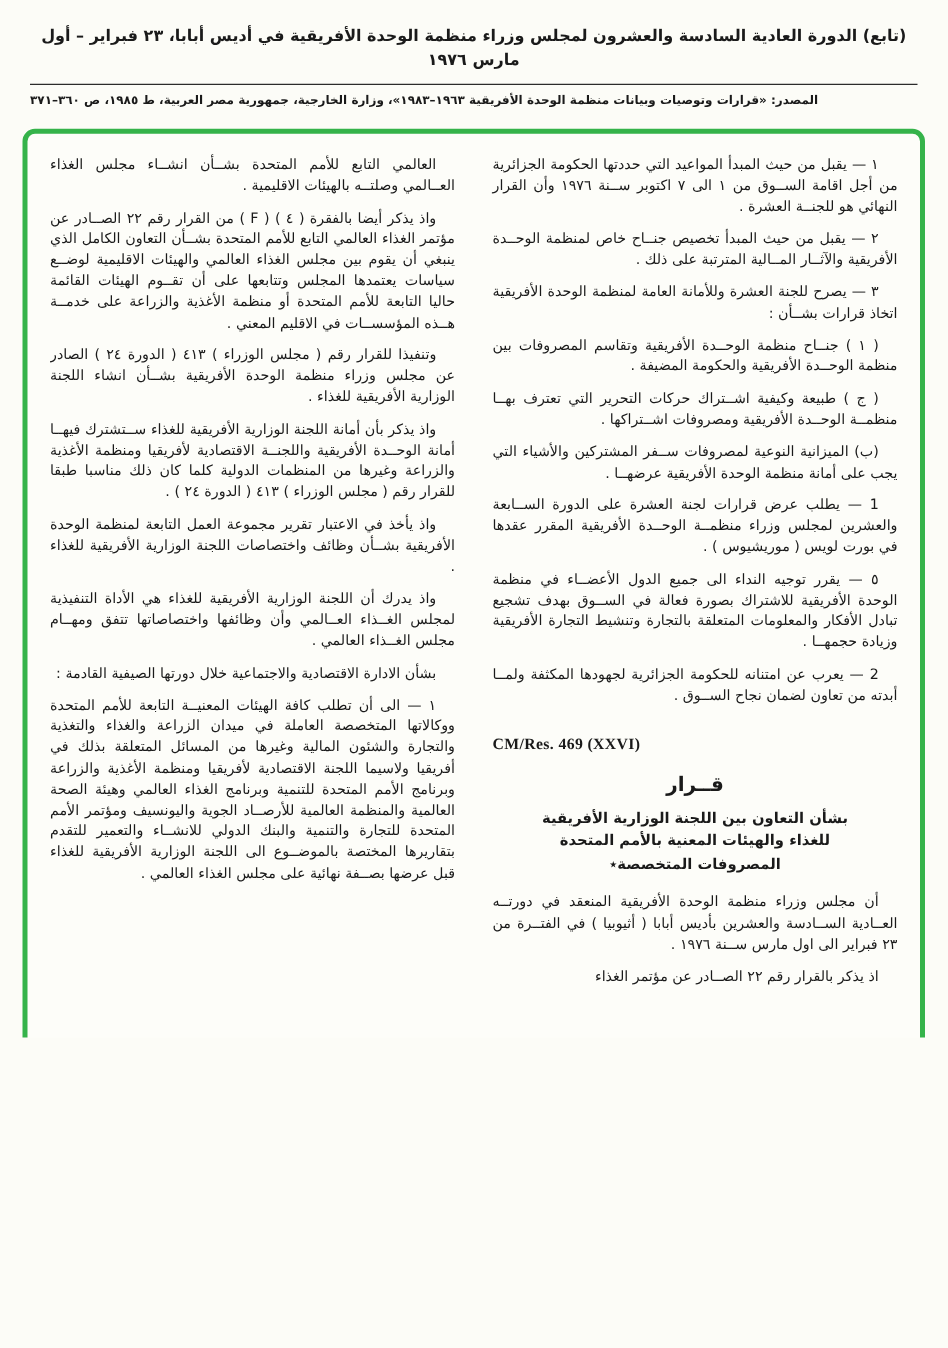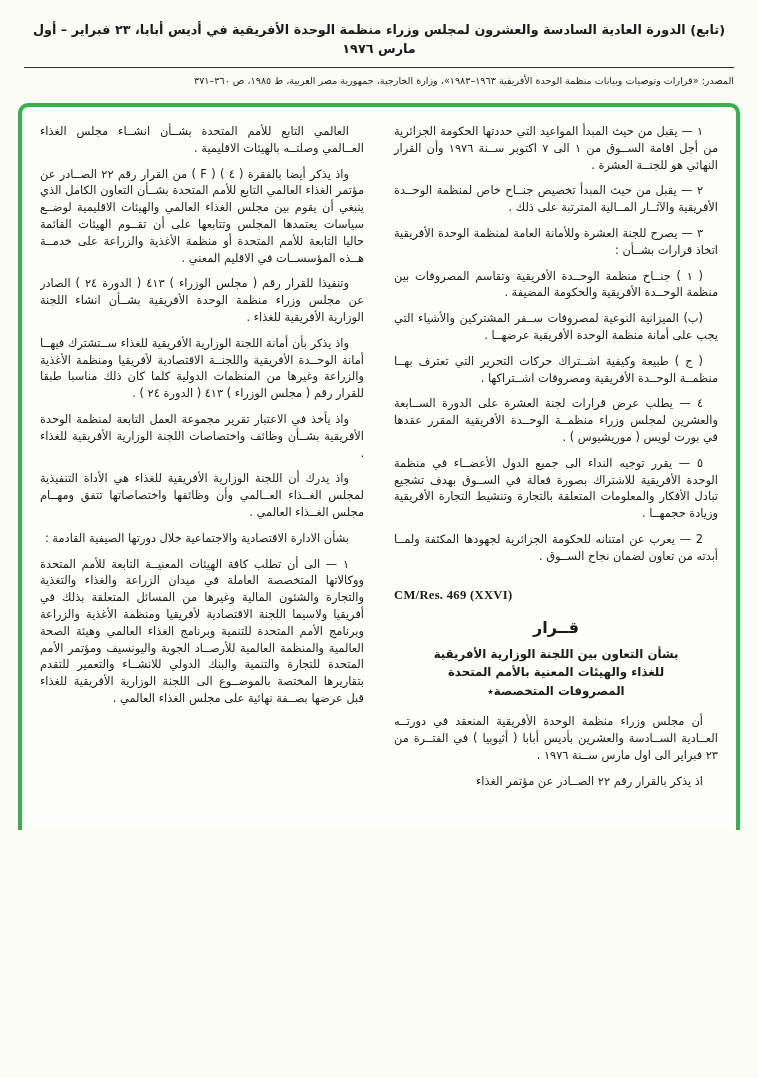--- a/index.html
+++ b/index.html
@@ -12,21 +12,21 @@
   }
   .page { width: 758px; height: 830px; position: relative; overflow: hidden; }
 
   
   .header { padding: 20px 24px 0; direction: rtl; }
   .header-title {
     font-size: 12.8px; font-weight: bold; text-align: center;
     line-height: 19px; padding-bottom: 9px; border-bottom: 1.5px solid #2b2b2b;
   }
   .header-source {
-    font-size: 9.6px; text-align: right; padding-top: 6px; line-height: 13px;
+    font-size: 9.6px; text-align: left; padding-top: 6px; line-height: 13px; font-weight: bold;
   }
 
   
   .content-box {
     margin: 16px auto 0; width: 722px; height: 946px;
     border: 4.5px solid #35b34a; border-radius: 10px;
     padding: 16px 18px 0; display: flex; flex-direction: column; overflow: hidden;
     background: #fdfdf9;
   }
   .columns { flex: 1 1 auto; display: flex; direction: rtl; gap: 30px; overflow: hidden; }
@@ -64,23 +64,23 @@
   </header>
 
   <div class="content-box">
     <div class="columns">
 
       <section class="col">
         <p class="para">١ — يقبل من حيث المبدأ المواعيد التي حددتها الحكومة الجزائرية من أجل اقامة الســوق من ١ الى ٧ اكتوبر ســنة ١٩٧٦ وأن القرار النهائي هو للجنــة العشرة .</p>
         <p class="para">٢ — يقبل من حيث المبدأ تخصيص جنــاح خاص لمنظمة الوحــدة الأفريقية والآثــار المــالية المترتبة على ذلك .</p>
         <p class="para">٣ — يصرح للجنة العشرة وللأمانة العامة لمنظمة الوحدة الأفريقية اتخاذ قرارات بشــأن :</p>
         <p class="para">( ١ ) جنــاح منظمة الوحــدة الأفريقية وتقاسم المصروفات بين منظمة الوحــدة الأفريقية والحكومة المضيفة .</p>
+        <p class="para">( ج ) طبيعة وكيفية اشــتراك حركات التحرير التي تعترف بهــا منظمــة الوحــدة الأفريقية ومصروفات اشــتراكها .</p>
         <p class="para">(ب) الميزانية النوعية لمصروفات ســفر المشتركين والأشياء التي يجب على أمانة منظمة الوحدة الأفريقية عرضهــا .</p>
-        <p class="para">( ج ) طبيعة وكيفية اشــتراك حركات التحرير التي تعترف بهــا منظمــة الوحــدة الأفريقية ومصروفات اشــتراكها .</p>
-        <p class="para">٤ — يطلب عرض قرارات لجنة العشرة على الدورة الســابعة والعشرين لمجلس وزراء منظمــة الوحــدة الأفريقية المقرر عقدها في بورت لويس ( موريشيوس ) .</p>
+        <p class="para">1 — يطلب عرض قرارات لجنة العشرة على الدورة الســابعة والعشرين لمجلس وزراء منظمــة الوحــدة الأفريقية المقرر عقدها في بورت لويس ( موريشيوس ) .</p>
         <p class="para">٥ — يقرر توجيه النداء الى جميع الدول الأعضــاء في منظمة الوحدة الأفريقية للاشتراك بصورة فعالة في الســوق بهدف تشجيع تبادل الأفكار والمعلومات المتعلقة بالتجارة وتنشيط التجارة الأفريقية وزيادة حجمهــا .</p>
         <p class="para">2 — يعرب عن امتنانه للحكومة الجزائرية لجهودها المكثفة ولمــا أبدته من تعاون لضمان نجاح الســوق .</p>
 
         <div class="res-ref">CM/Res. 469 (XXVI)</div>
 
         <div class="res-title">
           <div class="title-line t0">قــرار</div>
           <div class="title-line">بشأن التعاون بين اللجنة الوزارية الأفريقية</div>
           <div class="title-line">للغذاء والهيئات المعنية بالأمم المتحدة</div>
           <div class="title-line">المصروفات المتخصصة٭</div>

